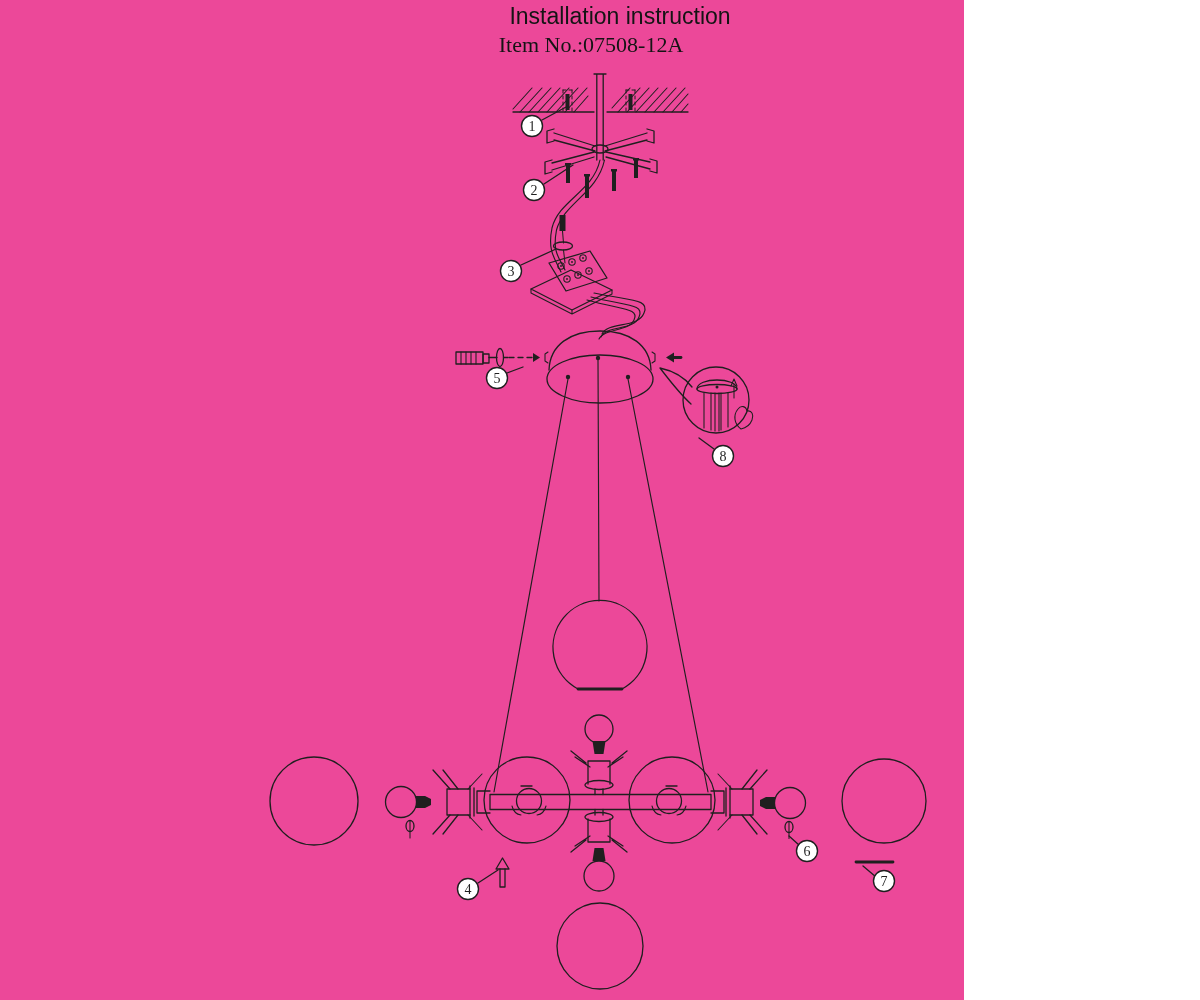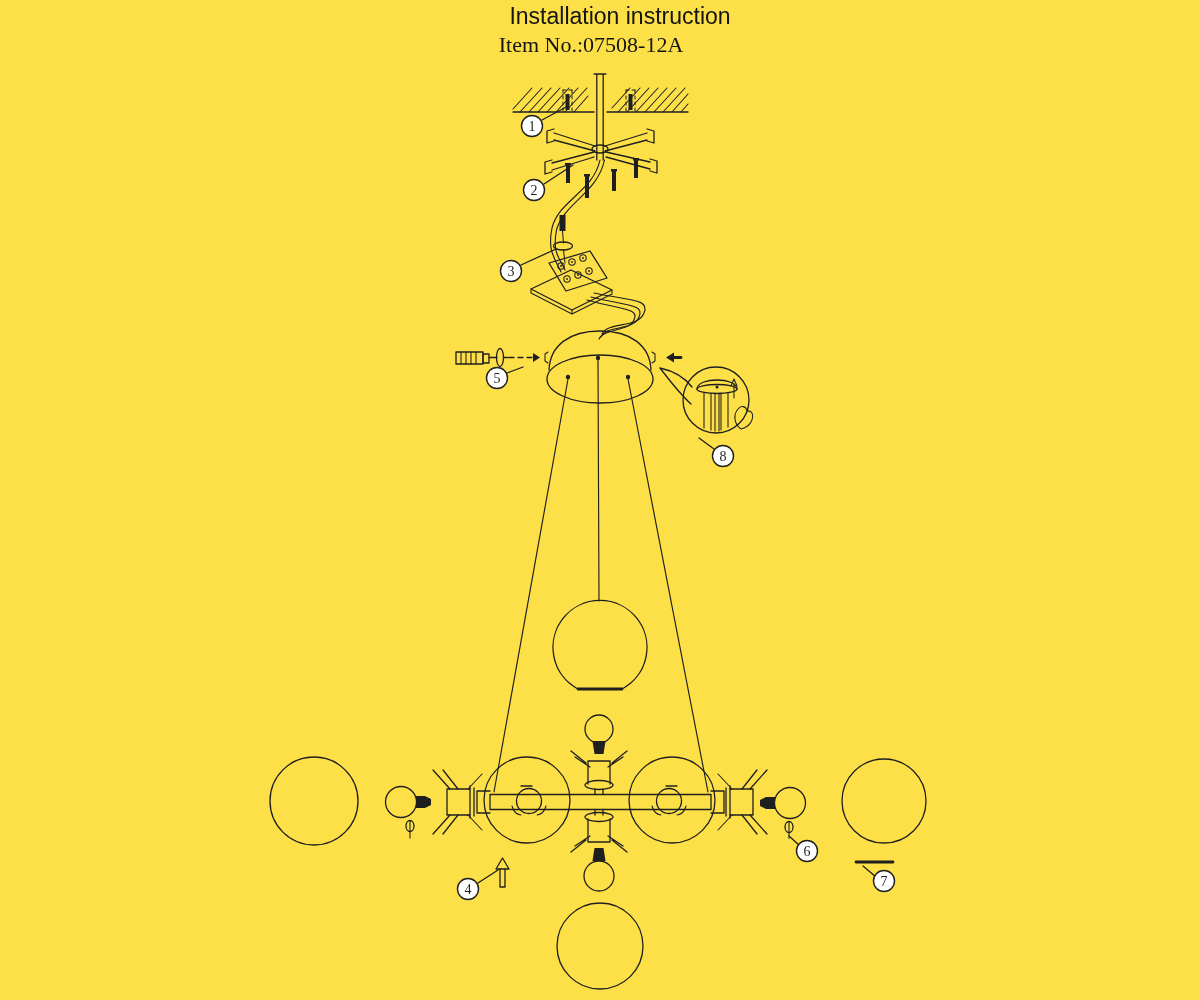--- a/index.html
+++ b/index.html
@@ -1,16 +1,16 @@
 <!DOCTYPE html>
 <html><head>
 <meta charset="utf-8">
 <style>
   html,body{margin:0;padding:0;background:#ffffff;}
-  .page{position:relative;width:1200px;height:1000px;background:#fde047;overflow:hidden;
+  .page{position:relative;width:964px;height:1000px;background:#ec4899;overflow:hidden;
         font-family:"Liberation Sans",sans-serif;}
   svg{display:block}
   .ln{fill:none;stroke:#1f1f1f;stroke-width:1.3;stroke-linecap:round;stroke-linejoin:round}
   .thin{stroke-width:1.05}
   .wire{stroke-width:1.15}
   .thick{stroke-width:2.8}
   .blk{fill:#1f1f1f;stroke:none}
   .dash{stroke-dasharray:5 4}
   .adash{stroke-dasharray:3 3;stroke-width:1}
   .badge-circle{fill:#ffffff;stroke:#1f1f1f;stroke-width:1.4}

